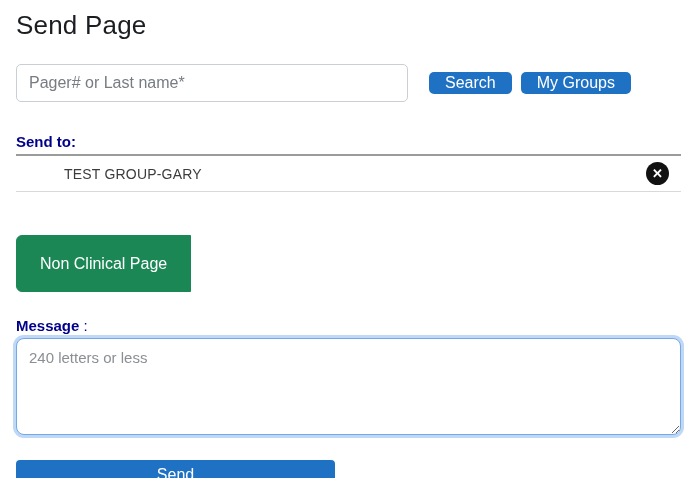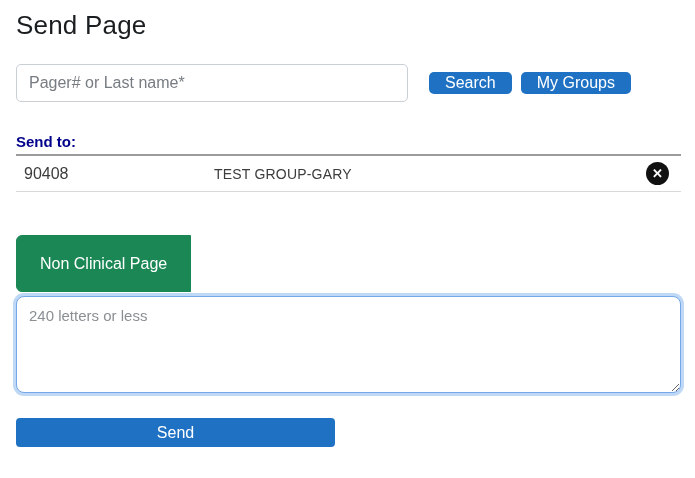--- a/index.html
+++ b/index.html
@@ -170,28 +170,28 @@
   <div class="search-row">
     <input type="text" class="search-input" placeholder="Pager# or Last name*" style="">
     <button class="btn btn-primary search-btn">Search</button>
     <button class="btn btn-primary groups-btn">My Groups</button>
   </div>
 
   <div class="sendto-label">Send to:</div>
 
   <div class="recipients-table">
     <div class="recipient-row">
-      <div class="recipient-pager">90408</div>
       <div class="recipient-name">TEST GROUP-GARY</div>
       <div class="remove-btn">✕</div>
     </div>
   </div>
 
   <div class="page-type-group">
     <div class="toggle-btn toggle-active">Non Clinical Page</div>
   </div>
 
+  <div class="message-label"><span class="bold">Message</span> <span>:</span></div>
 
   <textarea class="message-area" placeholder="240 letters or less" style=""></textarea>
 
   <button class="btn btn-primary send-btn">Send</button>
 
 </div>
 
 </body></html>

